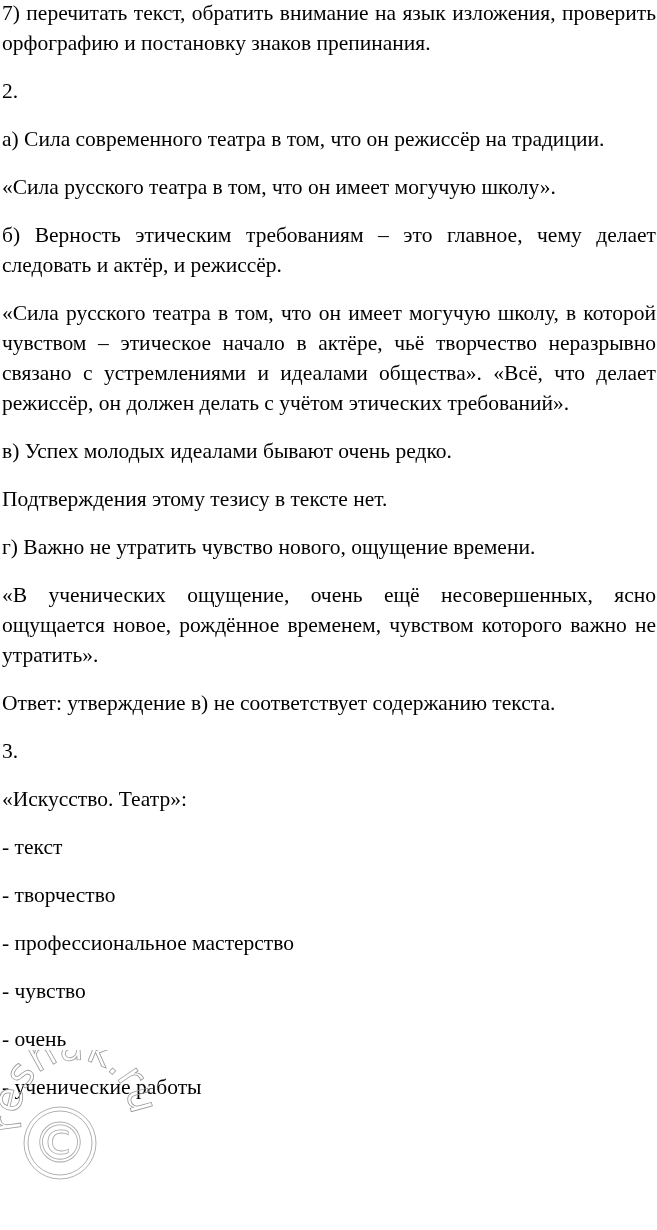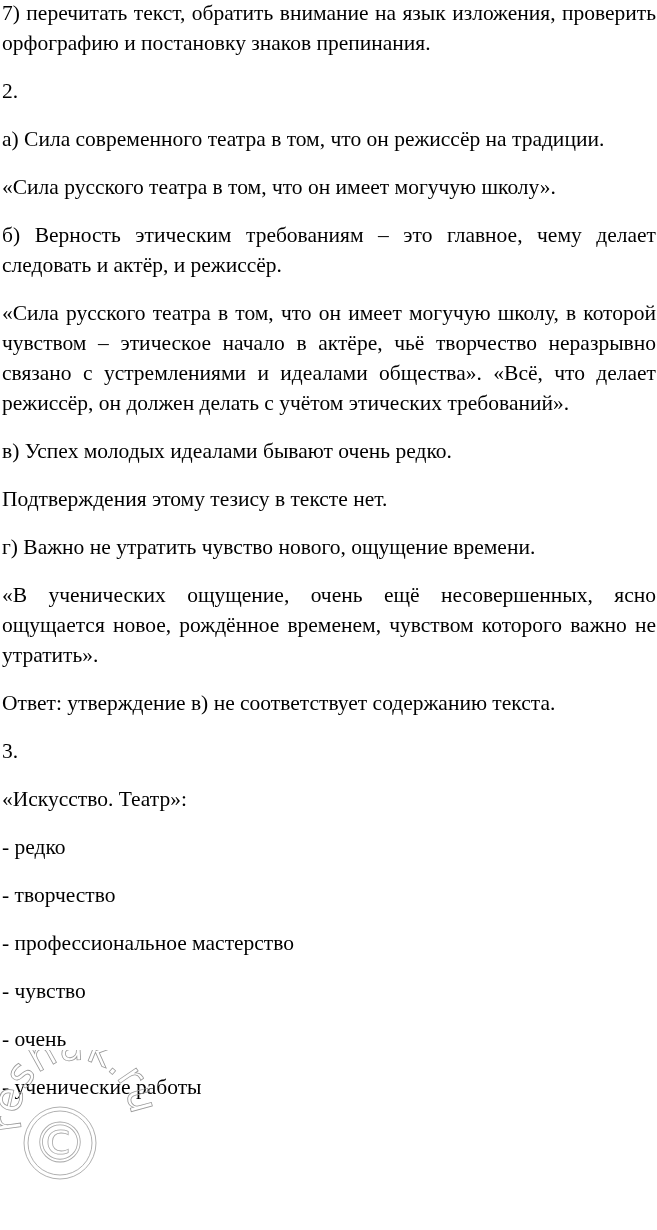--- a/index.html
+++ b/index.html
@@ -50,21 +50,21 @@
   <p class="p">«Сила русского театра в том, что он имеет могучую школу, в которой чувством – этическое начало в актёре, чьё творчество неразрывно связано с устремлениями и идеалами общества». «Всё, что делает режиссёр, он должен делать с учётом этических требований».</p>
   <p class="p nj">в) Успех молодых идеалами бывают очень редко.</p>
   <p class="p nj">Подтверждения этому тезису в тексте нет.</p>
   <p class="p nj">г) Важно не утратить чувство нового, ощущение времени.</p>
   <p class="p">«В ученических ощущение, очень ещё несовершенных, ясно ощущается новое, рождённое временем, чувством которого важно не утратить».</p>
   <p class="p nj">Ответ: утверждение в) не соответствует содержанию текста.</p>
   <p class="p nj">3.</p>
   <p class="p nj">«Искусство. Театр»:</p>
 
   <div>
-    <p class="p nj">- редко</p>
+    <p class="p nj">- текст</p>
     <p class="p nj">- творчество</p>
     <p class="p nj">- профессиональное мастерство</p>
     <p class="p nj">- чувство</p>
     <p class="p nj">- очень</p>
     <p class="p nj">- ученические работы</p>
   </div>
 </div>
 
 <div class="watermark">
   <svg width="200" height="180" viewBox="0 0 200 180" xmlns="http://www.w3.org/2000/svg">

